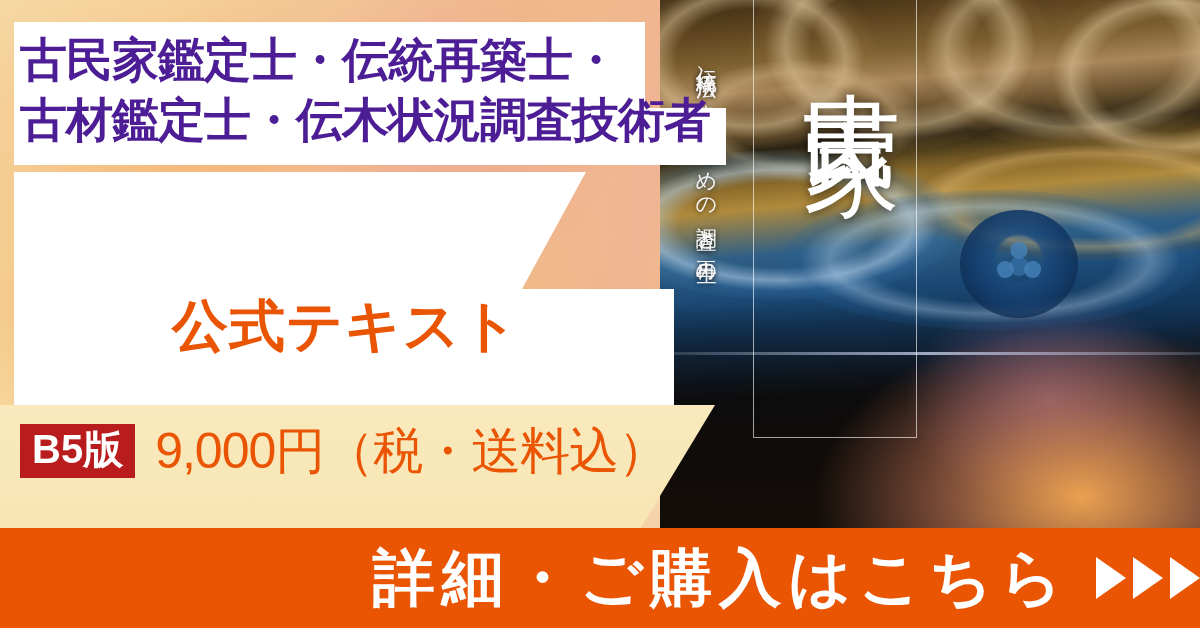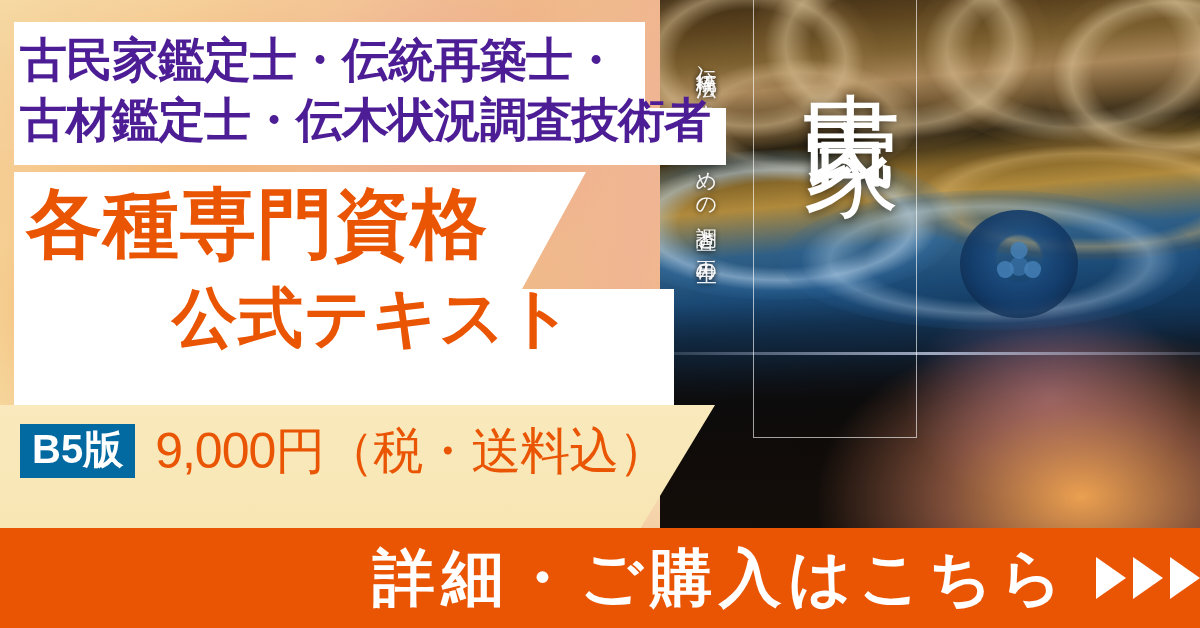--- a/index.html
+++ b/index.html
@@ -140,29 +140,29 @@
   .headline{
     position:absolute;left:20px;top:30px;width:700px;
     color:#4c1d95;font-size:47px;line-height:1.28;font-weight:700;
     letter-spacing:-1px;white-space:pre-line;
   }
   .title-l1{
     position:absolute;left:26px;top:186px;
     color:#ea5504;font-size:76px;font-weight:700;letter-spacing:1px;line-height:1;
   }
   .title-l2{
-    position:absolute;left:172px;top:285px;
-    color:#ea5504;font-size:65px;font-weight:700;letter-spacing:1px;line-height:1;
+    position:absolute;left:172px;top:298px;
+    color:#ea5504;font-size:56px;font-weight:700;letter-spacing:1px;line-height:1;
   }
 
   .price-row{
     position:absolute;left:20px;top:424px;display:flex;align-items:center;
   }
   .badge{
-    background:#0369a1;color:#fff;font-size:40px;font-weight:700;
+    background:#b91c1c;color:#fff;font-size:40px;font-weight:700;
     padding:5px 12px 9px 12px;line-height:1;letter-spacing:0;
   }
   .price-text{
     margin-left:20px;color:#ea5504;font-size:50px;font-weight:400;
     letter-spacing:-1px;line-height:1;
   }
 
   
   .cta{
     position:absolute;left:0;top:528px;width:1200px;height:100px;
@@ -205,21 +205,20 @@
     <div class="cover-title">古民家</div>
     <div class="cover-sub">伝統構法、古民家活用のための調査と再生の</div>
   </div>
 
   <div class="panel-top"></div>
   <div class="panel-mid"></div>
   <div class="cream-band"></div>
 
   <div class="headline">古民家鑑定士・伝統再築士・
 古材鑑定士・伝木状況調査技術者</div>
-  <div class="title-l1">各種専門資格</div>
   <div class="title-l2">公式テキスト</div>
 
   <div class="price-row">
     <div class="badge">B5版</div>
     <div class="price-text">9,000円（税・送料込）</div>
   </div>
 
   <div class="cta">
     <div class="cta-text">詳細・ご購入はこちら</div>
     <div class="cta-arrows">

